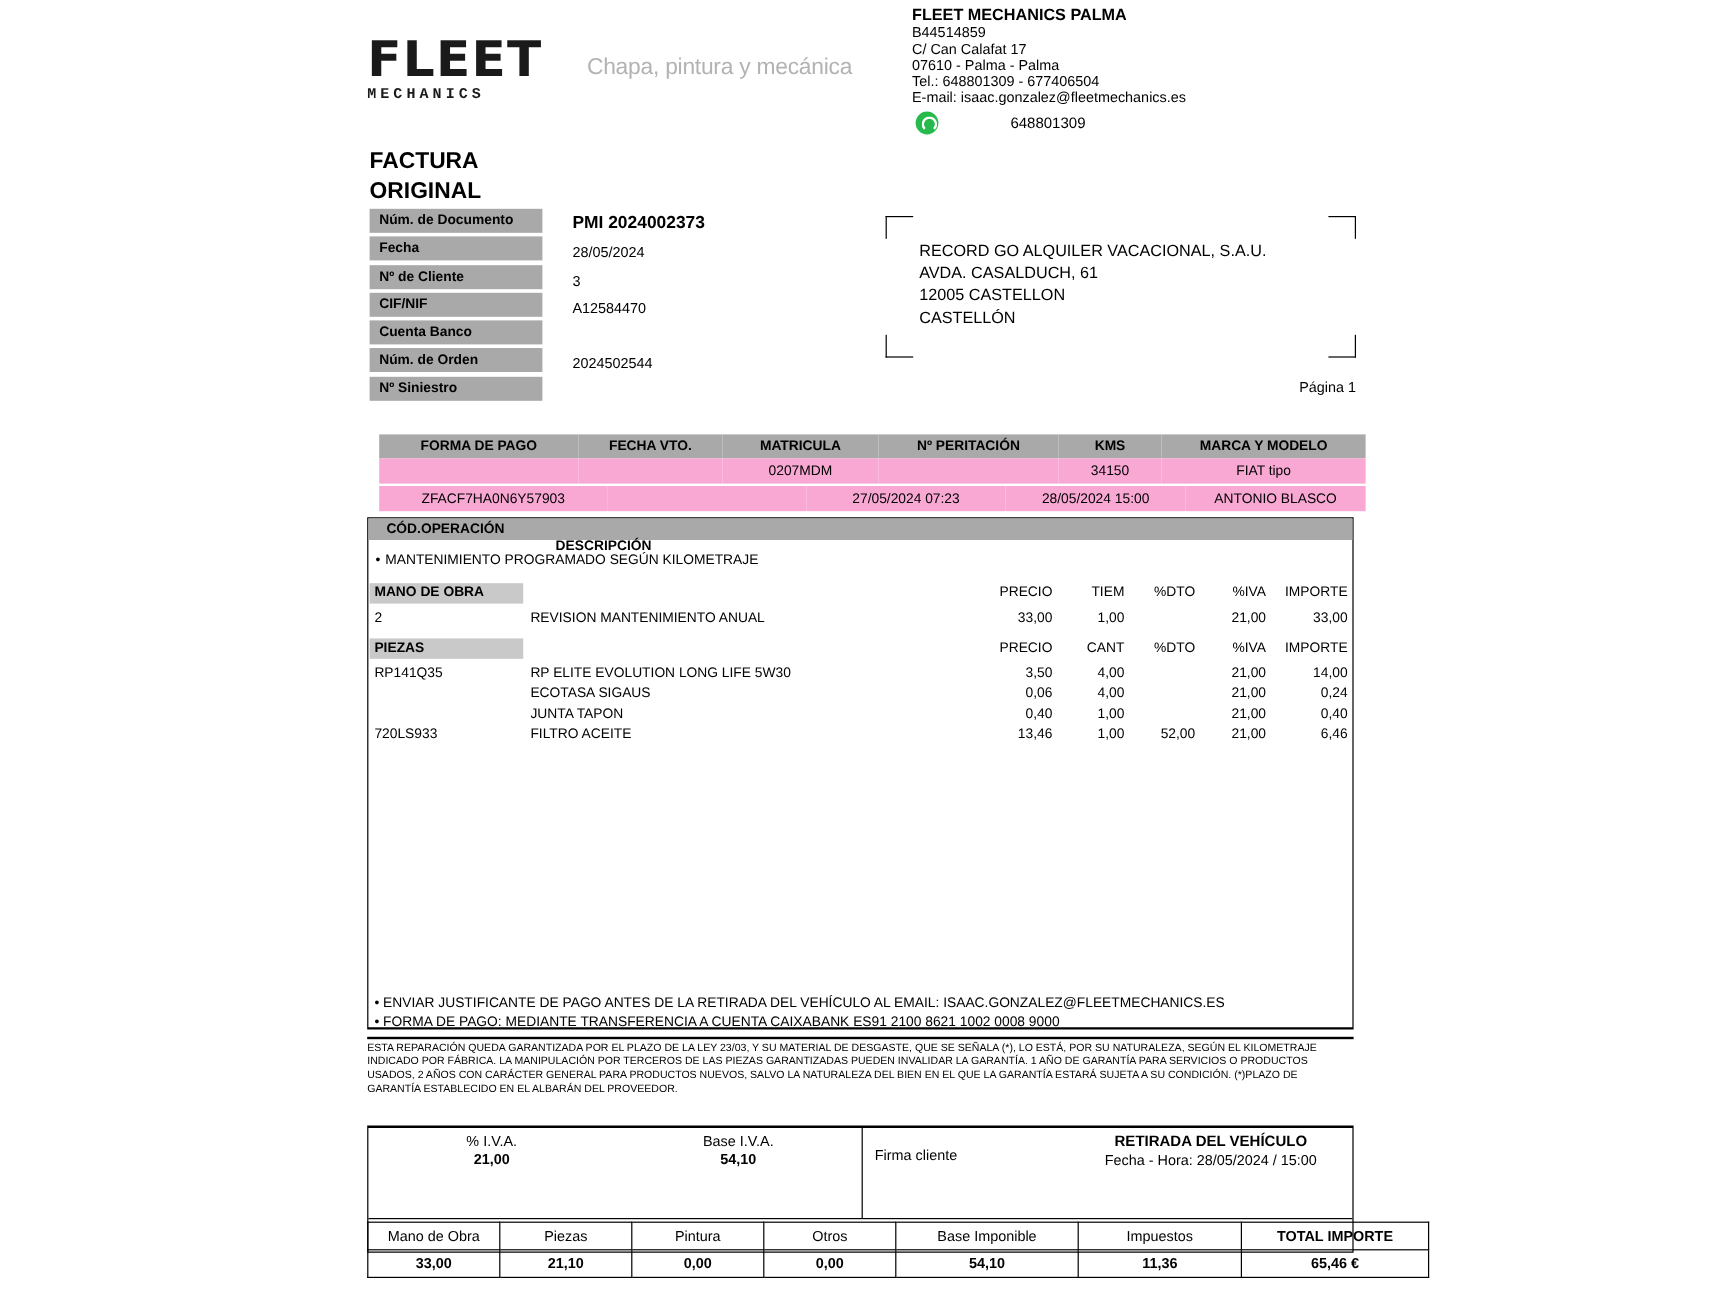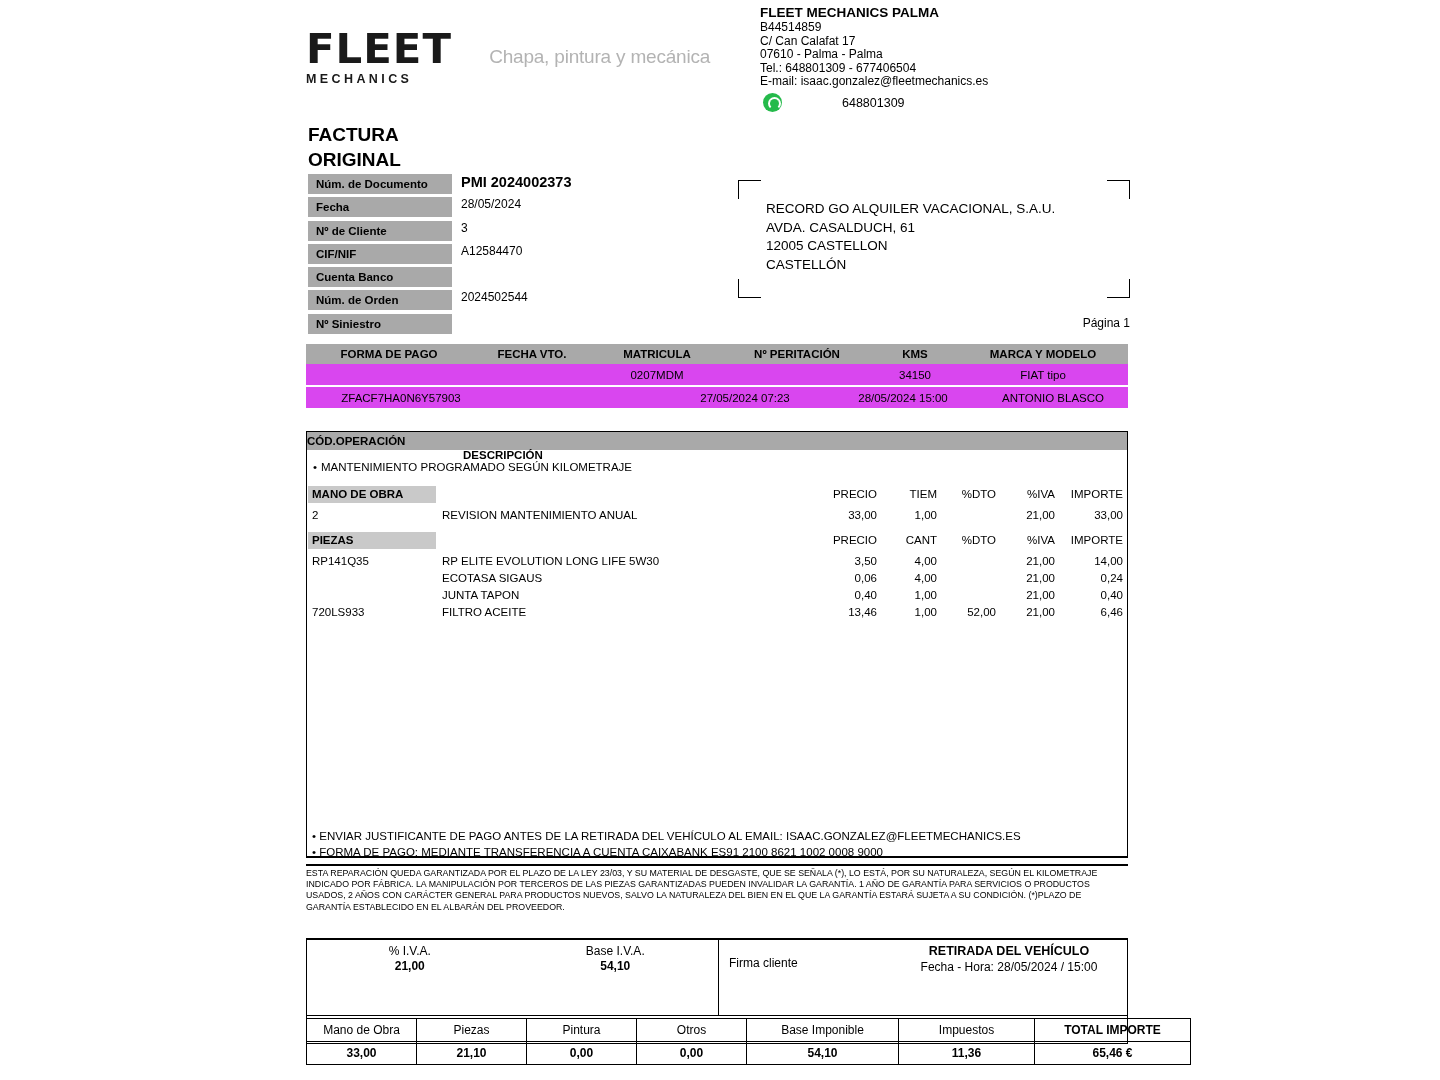--- a/index.html
+++ b/index.html
@@ -42,21 +42,21 @@
     font-family: "DejaVu Sans", sans-serif;
     font-weight: bold;
     font-size: 41px;
     letter-spacing: 1px;
     color: #1a1a1a;
     transform: scaleX(1.02);
     transform-origin: left center;
   }
   .logo-mech {
     margin-top: 3px;
-    font-family: Liberation Sans, sans-serif;
+    font-family: Liberation Mono, monospace;
     font-weight: bold;
     font-size: 12.5px;
     letter-spacing: 3.4px;
     color: #1a1a1a;
   }
   .logo-divider {
     width: 3px;
     height: 56px;
     background: #d8292f;
     margin: 0 18px 0 22px;
@@ -120,23 +120,24 @@
     line-height: 25px;
   }
   .meta-table {
     position: absolute;
     left: 308px;
     top: 174px;
     width: 300px;
   }
   .meta-row {
     display: flex;
-    align-items: flex-start;
+    align-items: flex-end;
     height: 20px;
     margin-bottom: 3.3px;
+    gap: 16px;
   }
   .meta-label {
     width: 144px;
     background: #a9a9a9;
     height: 20px;
     line-height: 20px;
     padding-left: 8px;
     box-sizing: border-box;
     font-size: 11.5px;
     font-weight: bold;
@@ -180,38 +181,39 @@
     left: 1020px;
     top: 316px;
     width: 110px;
     text-align: right;
     font-size: 12px;
   }
 
   
   .vtable {
     position: absolute;
-    left: 306px;
+    left: 316px;
     width: 822px;
     border-collapse: collapse;
     table-layout: fixed;
+    margin-top: 18px;
   }
   .vtable td {
     font-size: 11.5px;
     text-align: center;
     height: 20px;
     padding: 0;
   }
   .vtable tr.hdr td {
     background: #a9a9a9;
     font-weight: bold;
     font-size: 11.5px;
   }
   .vtable tr.val td {
-    background: #d946ef;
+    background: #f9a8d4;
     height: 21px;
   }
   #vtable1 { top: 344px; }
   #vtable2 { top: 387px; }
 
   
   .items-box {
     position: absolute;
     left: 306px;
     top: 431px;
@@ -225,21 +227,21 @@
     position: absolute;
     left: 0; top: 0;
     width: 100%;
     height: 18px;
     background: #a9a9a9;
     display: flex;
     align-items: center;
   }
   .items-hdr .c1 {
     width: 156px;
-    padding-left: 0;
+    padding-left: 15px;
     box-sizing: border-box;
     font-size: 11.5px;
     font-weight: bold;
   }
   .items-hdr .c2 {
     font-size: 11.5px;
     font-weight: bold;
     margin-top: 27px;
   }
 

